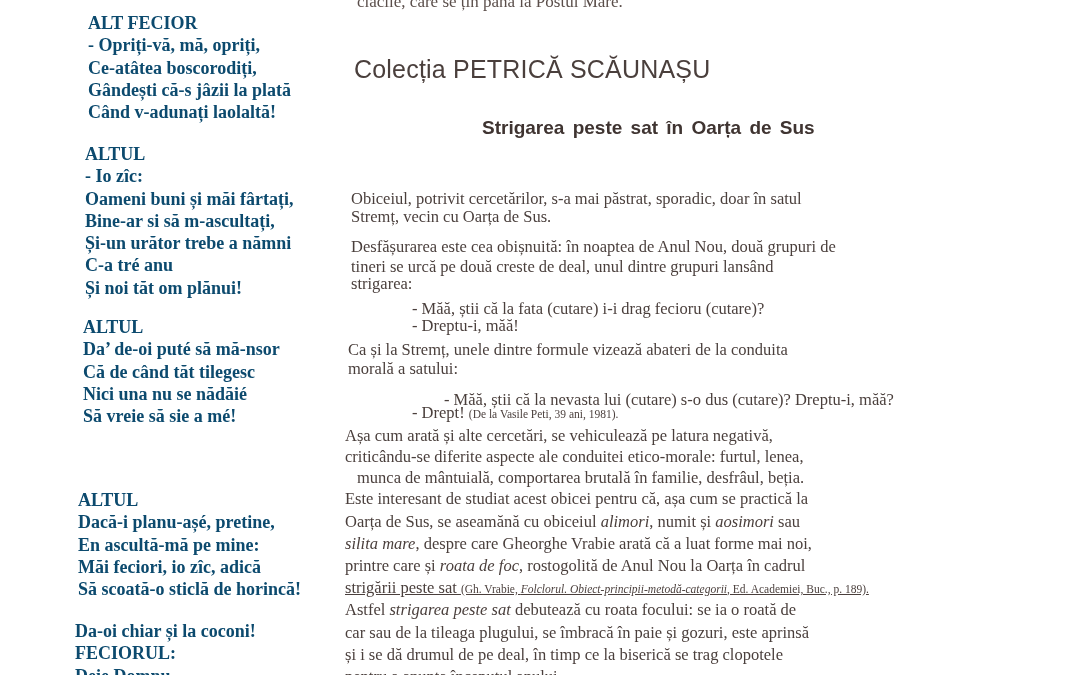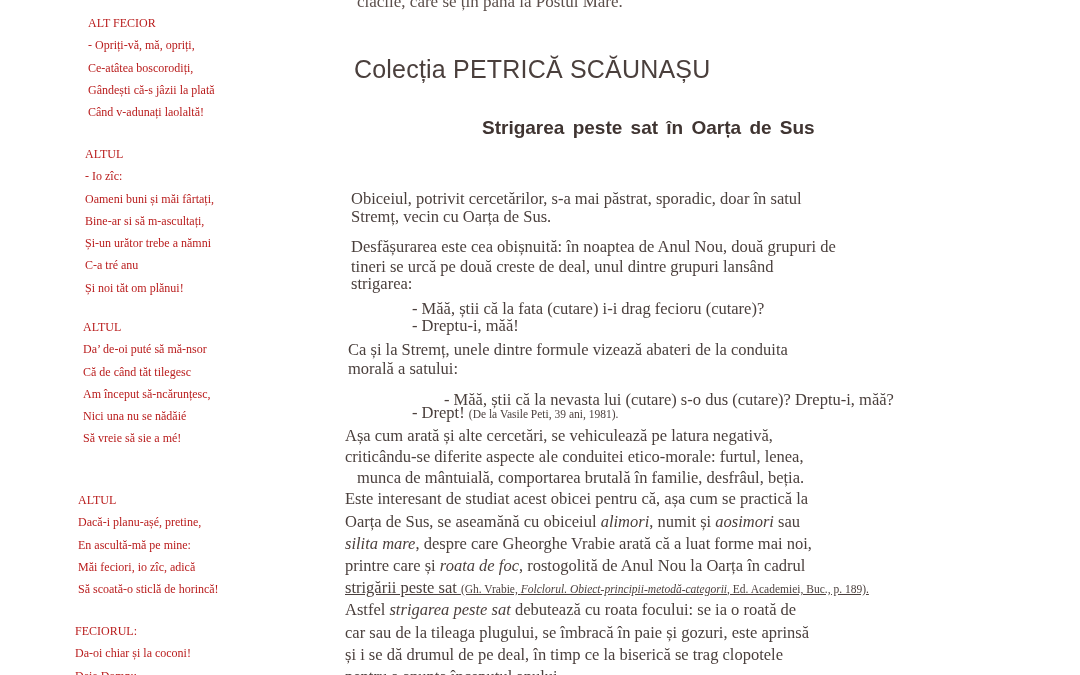--- a/index.html
+++ b/index.html
@@ -3,21 +3,21 @@
 <meta charset="utf-8">
 <style>
   html, body { margin:0; padding:0; }
   body {
     width:1080px; height:675px; overflow:hidden; position:relative;
     background:#ffffff; color:#4a3f3c;
     font-family:"Liberation Serif", serif;
   }
   .left-col { position:absolute; left:75px; top:0; width:250px; }
   .stanza { position:absolute; left:0; width:250px; }
-  .line { font-size:12px; line-height:22.3px; white-space:nowrap; color:#b91c1c; }
+  .line { font-size:18px; line-height:22.3px; white-space:nowrap; color:#0c4a6e;font-weight:bold; }
   .right-col { position:absolute; left:345px; top:0; width:620px; }
   .abs { position:absolute; white-space:nowrap; }
   .top-cut { font-size:17px; color:#5a4e4a; }
   .collection-title { font-family:"Liberation Sans", sans-serif; font-size:25px; color:#4a3f3c; letter-spacing:0.2px; }
   .section-title { font-family:"Liberation Sans", sans-serif; font-weight:bold; font-size:19px; color:#3f3431; word-spacing:3px; }
   .p { font-size:16.5px; color:#4a3f3c; }
   .ref { font-size:11.5px; }
   .ital { font-style:italic; }
 </style>
 </head>
@@ -37,34 +37,33 @@
     <div class="line">Oameni  buni  și  măi  fârtați,</div>
     <div class="line">Bine-ar  si  să  m-ascultați,</div>
     <div class="line">Și-un  urător  trebe  a  nămni</div>
     <div class="line">C-a  tré  anu</div>
     <div class="line">Și  noi  tăt  om  plănui!</div>
   </div>
   <div class="stanza" style="top:316px; left:8px;">
     <div class="line">ALTUL</div>
     <div class="line">Da’  de-oi  puté  să  mă-nsor</div>
     <div class="line">Că  de  când  tăt  tilegesc</div>
-    <div class="line">Am  început  să-ncărunțesc,</div>
     <div class="line">Nici  una  nu  se  nădăié</div>
     <div class="line">Să  vreie  să  sie  a  mé!</div>
   </div>
   <div class="stanza" style="top:489px; left:3px;">
     <div class="line">ALTUL</div>
     <div class="line">Dacă-i  planu-așé, pretine,</div>
     <div class="line">En  ascultă-mă  pe  mine:</div>
     <div class="line">Măi  feciori, io  zîc, adică</div>
     <div class="line">Să  scoată-o  sticlă de  horincă!</div>
   </div>
   <div class="stanza" style="top:620px; left:0px;">
+    <div class="line">Da-oi  chiar  și  la  coconi!</div>
     <div class="line">FECIORUL:</div>
-    <div class="line">Da-oi  chiar  și  la  coconi!</div>
     <div class="line">Deie  Domnu</div>
   </div>
 </div>
 
 <div class="right-col">
   <div class="abs top-cut" style="left:12px; top:-8px;">clacile, care  se  țin  până  la  Postul  Mare.</div>
   <div class="abs collection-title" style="left:9px; top:55px;">Colecția  PETRICĂ  SCĂUNAȘU</div>
   <div class="abs section-title" style="left:137px; top:117px;">Strigarea peste sat în Oarța de Sus</div>
 
   <div class="abs p" style="left:6px; top:189px;">Obiceiul, potrivit  cercetărilor, s-a  mai  păstrat, sporadic, doar  în  satul</div>

